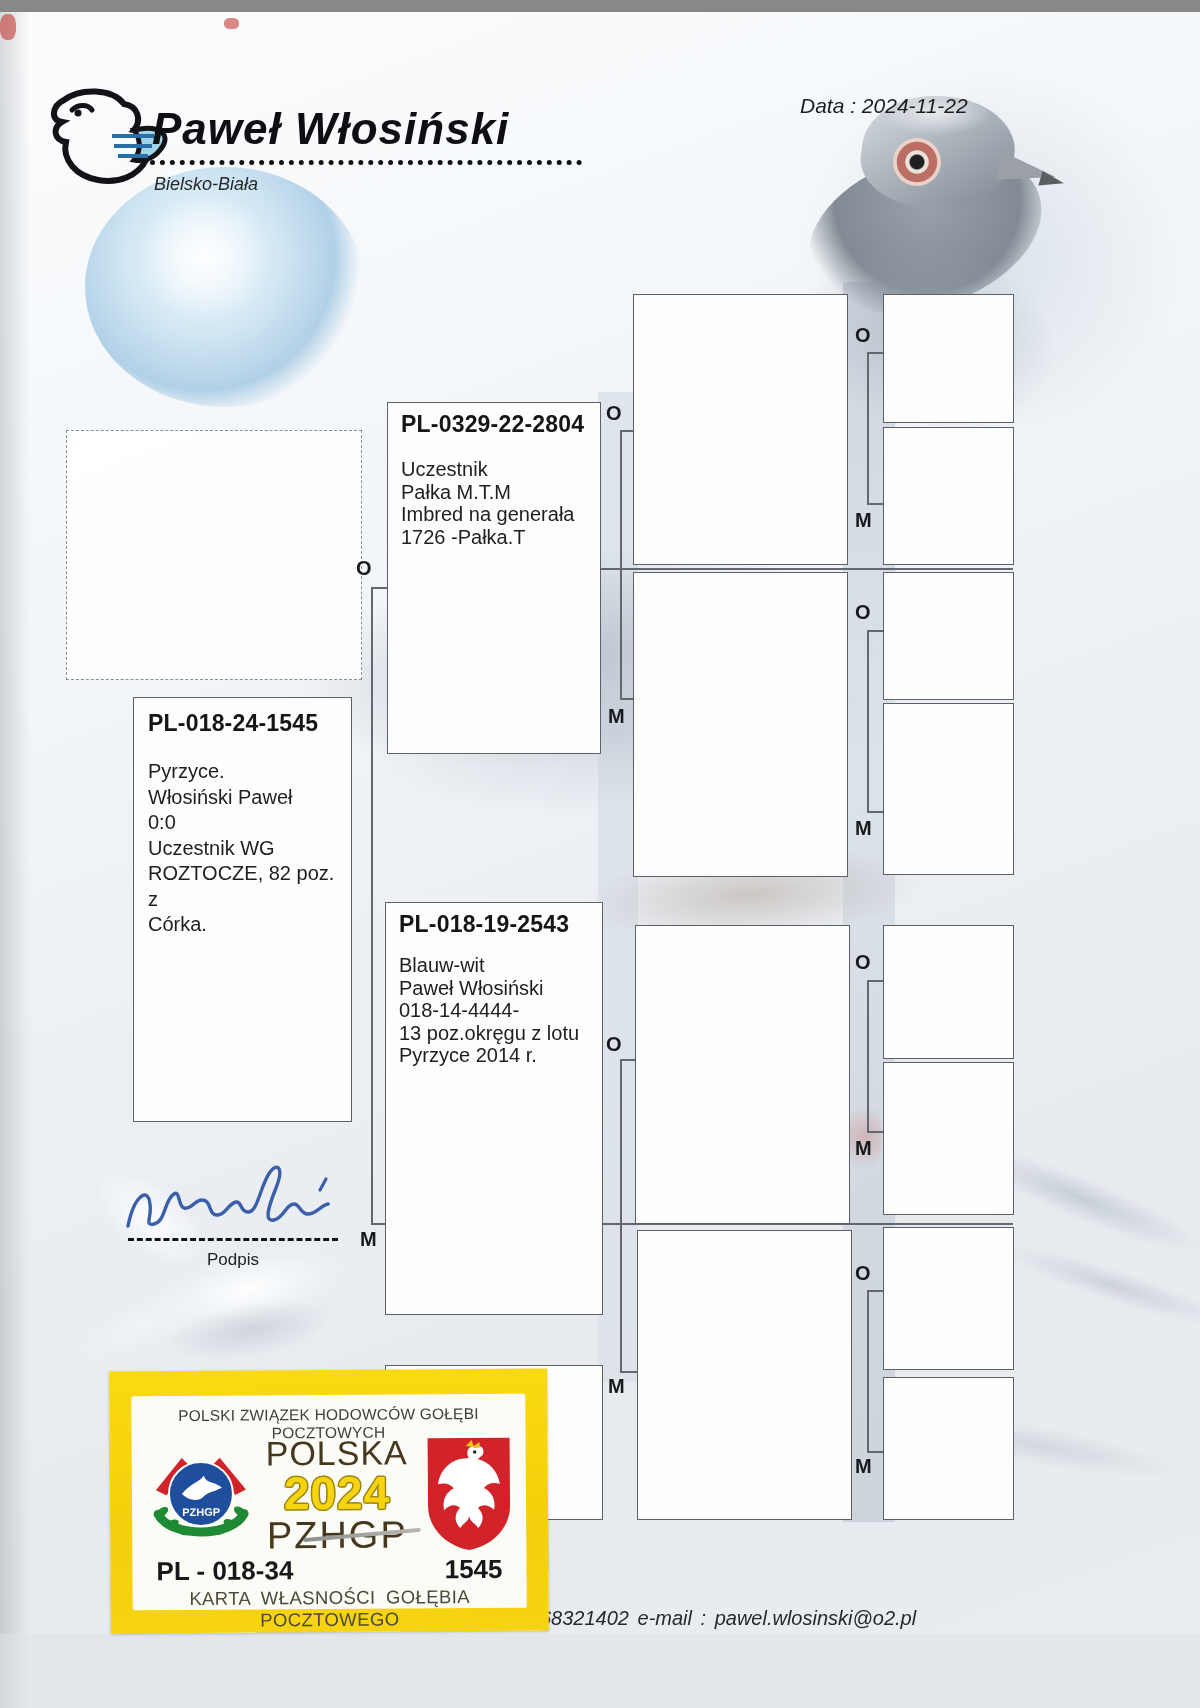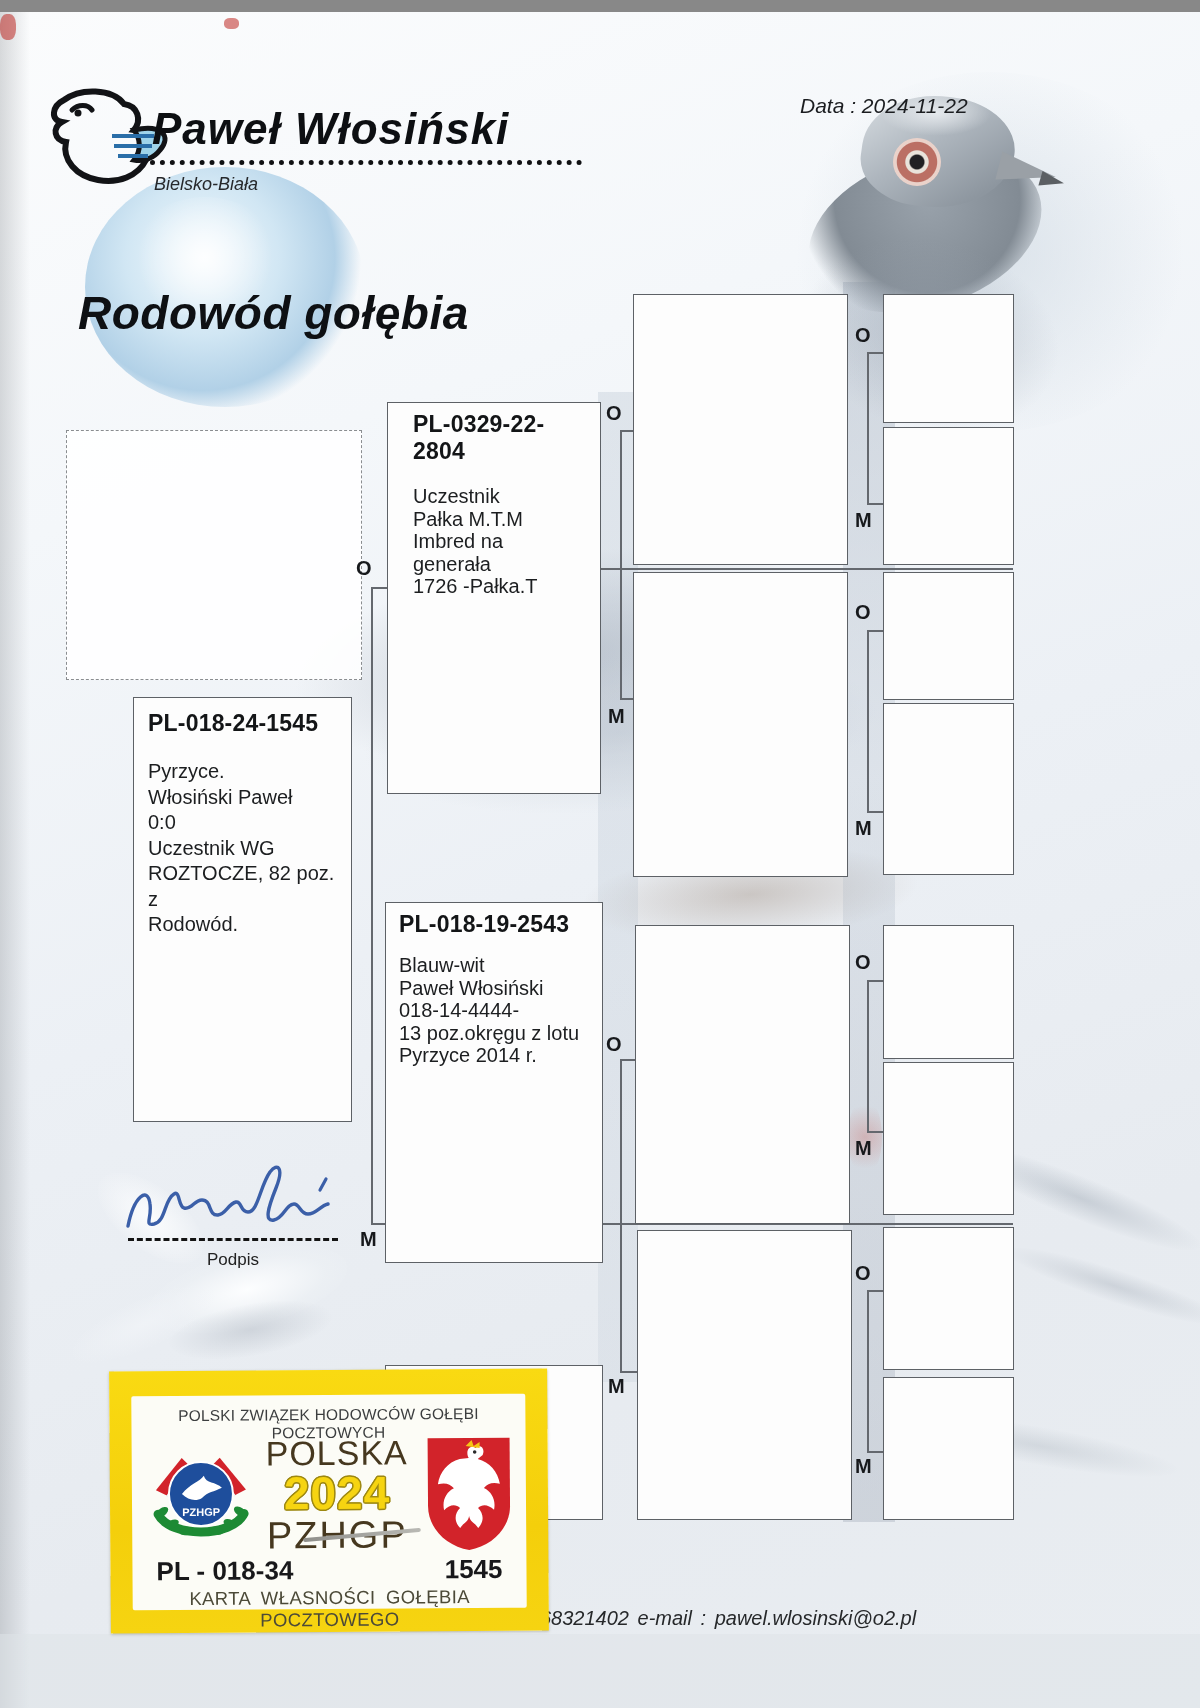--- a/index.html
+++ b/index.html
@@ -82,21 +82,20 @@
     <path d="M22 20 C10 26 8 40 20 42 C10 48 12 60 24 62 C20 80 34 96 56 100 C76 104 96 96 104 80 C112 66 106 52 92 50 C100 40 96 26 82 24 C70 8 38 8 22 20 Z" fill="none" stroke="#121316" stroke-width="6"></path>
     <path d="M30 30 C36 24 46 24 50 30" fill="none" stroke="#121316" stroke-width="5" stroke-linecap="round"></path>
     <circle cx="36" cy="33" r="3.5" fill="#121316"></circle>
     <path d="M92 50 C120 44 130 56 118 70 C112 78 102 82 92 80 C100 70 98 58 92 50 Z" fill="#9fd4ea" stroke="#121316" stroke-width="5"></path>
     <path d="M70 56 L112 56 M72 66 L110 66 M76 76 L106 76" stroke="#2a6ea8" stroke-width="4"></path>
   </svg>
   <div class="brand-name">Paweł Włosiński</div>
   <div class="brand-rule"></div>
   <div class="brand-city">Bielsko-Biała</div>
   <div class="scan-date">Data : 2024-11-22</div>
-  <div class="doc-title">Rodowód gołębia</div>
 
   <div class="hln" style="left:600px;top:556px;width:413px;"></div>
   <div class="hln" style="left:602px;top:1211px;width:411px;"></div>
 
   <div class="vln" style="left:371px;top:575px;height:637px;"></div>
   <div class="hln" style="left:371px;top:575px;width:17px;"></div>
   <div class="hln" style="left:371px;top:1211px;width:15px;"></div>
   <div class="om" style="left:356px;top:545px;">O</div>
   <div class="om" style="left:360px;top:1216px;">M</div>
 
@@ -139,33 +138,33 @@
   <div class="dashedbox" style="left:66px;top:418px;width:296px;height:250px;"></div>
 
   <div class="box sub" style="left:133px;top:685px;width:219px;height:425px;padding:12px 14px;">
     <div class="ring">PL-018-24-1545</div>
     <div style="height:22px;"></div>
     <div class="bl">Pyrzyce.</div>
     <div class="bl">Włosiński Paweł</div>
     <div class="bl">0:0</div>
     <div class="bl">Uczestnik WG</div>
     <div class="bl">ROZTOCZE, 82 poz. z</div>
-    <div class="bl">Rodowód.</div>
-  </div>
-
-  <div class="box par" style="left:387px;top:390px;width:214px;height:392px;padding:8px 25px;">
+    <div class="bl">Córka.</div>
+  </div>
+
+  <div class="box par" style="left:387px;top:390px;width:214px;height:352px;padding:8px 13px;">
     <div class="ring">PL-0329-22-2804</div>
     <div style="height:20px;"></div>
     <div class="bl">Uczestnik</div>
     <div class="bl">Pałka M.T.M</div>
     <div class="bl">Imbred na generała</div>
     <div class="bl">1726 -Pałka.T</div>
   </div>
 
-  <div class="box par" style="left:385px;top:890px;width:218px;height:361px;padding:8px 13px;">
+  <div class="box par" style="left:385px;top:890px;width:218px;height:413px;padding:8px 13px;">
     <div class="ring">PL-018-19-2543</div>
     <div style="height:16px;"></div>
     <div class="bl">Blauw-wit</div>
     <div class="bl">Paweł Włosiński</div>
     <div class="bl">018-14-4444-</div>
     <div class="bl">13 poz.okręgu z lotu</div>
     <div class="bl">Pyrzyce 2014 r.</div>
   </div>
 
   <div class="box" style="left:633px;top:282px;width:215px;height:271px;"></div>

